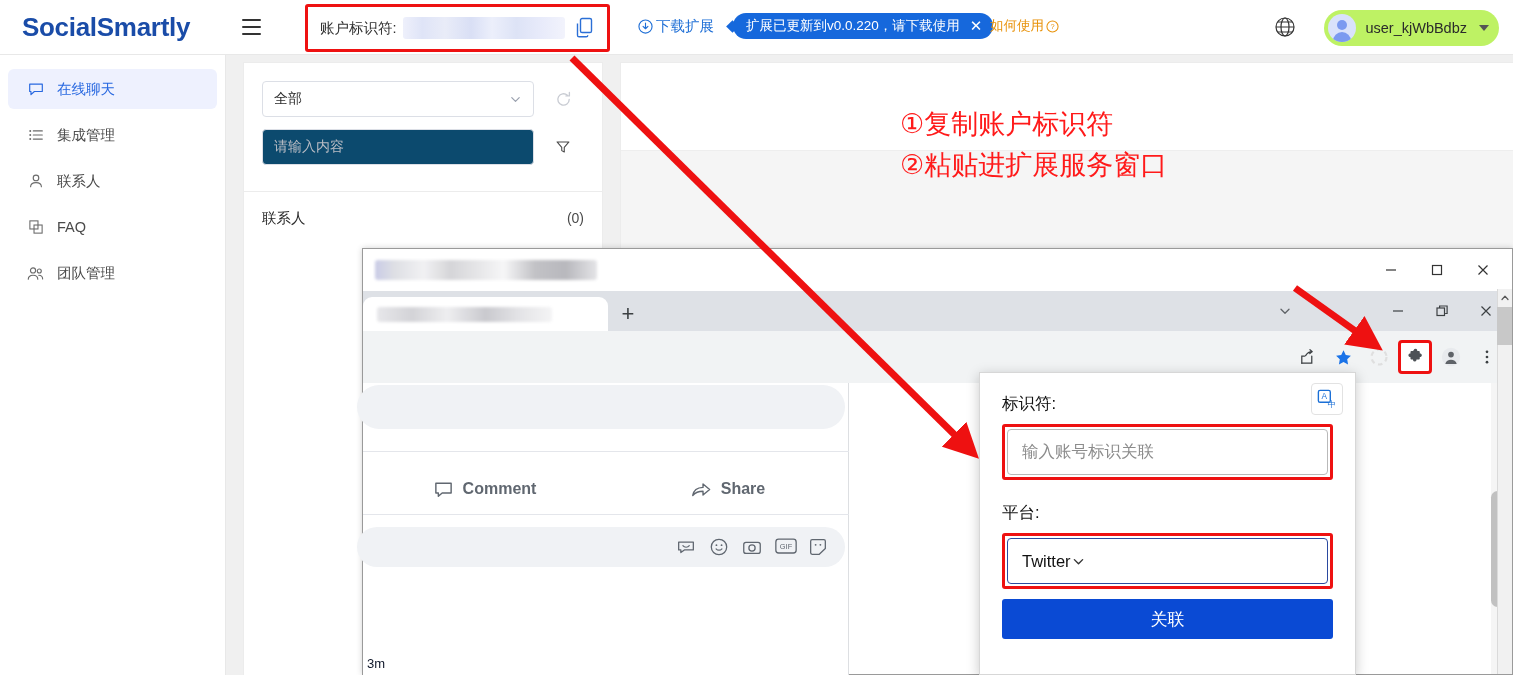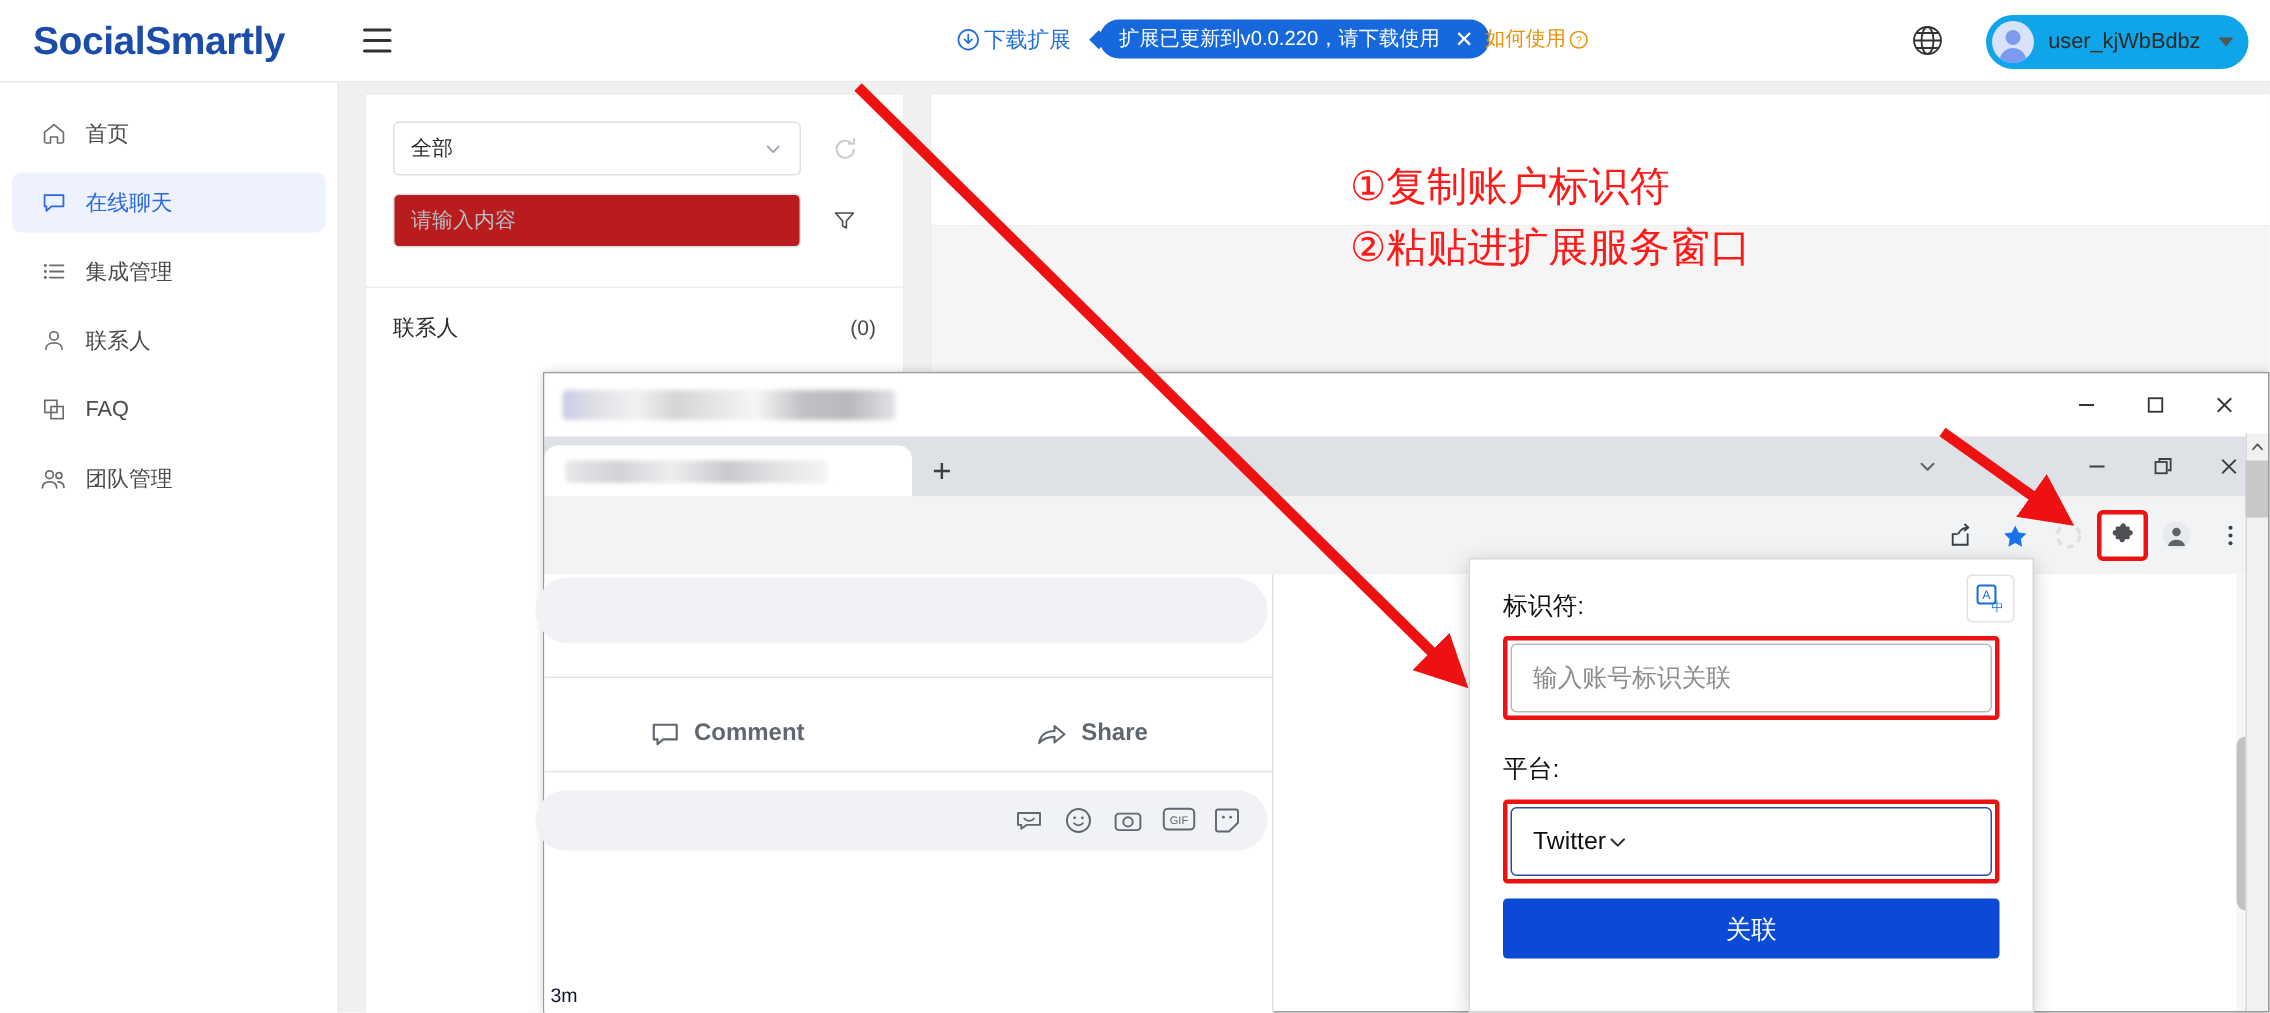--- a/index.html
+++ b/index.html
@@ -106,21 +106,21 @@
     cursor: pointer; white-space: nowrap;
   }
   .globe-icon {
     position: absolute; left: 1273px; top: 15px;
     width: 24px; height: 24px; cursor: pointer;
   }
   .user-chip {
     position: absolute; right: 14px; top: 10px;
     height: 36px;
     display: flex; align-items: center;
-    background: #0ea5e9; border-radius: 18px;
+    background: #bef264; border-radius: 18px;
     padding: 0 10px 0 4px;
     cursor: pointer;
   }
   .avatar {
     width: 28px; height: 28px; border-radius: 50%;
     background: #d9e2fb; margin-right: 9px;
     display: flex; align-items: flex-end; justify-content: center;
     overflow: hidden; flex: 0 0 auto;
   }
   .avatar .head {
@@ -177,21 +177,21 @@
     padding: 15px 11px;
     font-size: 14px; color: #2b2b2b;
     cursor: pointer; background: #fff;
   }
   .text-input {
     width: 272px; height: 36px;
     border: 1px solid #dcdfe6; border-radius: 4px;
     padding: 0 11px;
     font-size: 14px; color: #b9bcc4;
     display: flex; align-items: center;
-    background: #b91c1c;
+    background: #0c4a6e;
   }
   .row-icon {
     width: 30px; margin-left: 14px;
     display: flex; align-items: center; justify-content: center;
     cursor: pointer;
   }
   .chat-divider { height: 1px; background: #ececec; }
   .contacts-row {
     height: 52px; display: flex; align-items: center;
     justify-content: space-between;
@@ -444,20 +444,30 @@
 
   <div class="app-header">
     <div class="brand">SocialSmartly</div>
     <div class="hamburger">
       <i></i>
         <i></i>
         <i></i>
     </div>
   </div>
 
+  <div class="acct-box">
+    <span class="acct-label">账户标识符:</span>
+    <span class="acct-value"></span>
+    <span class="copy-icon">
+      <svg width="20" height="22" viewBox="0 0 20 22" fill="none">
+        <rect x="5.5" y="1.5" width="11" height="14" rx="1.6" stroke="#2b6fd6" stroke-width="1.4"></rect>
+        <path d="M12.8 18.2a1.6 1.6 0 0 1-1.6 1.6H4.1a1.6 1.6 0 0 1-1.6-1.6V6.6" stroke="#2b6fd6" stroke-width="1.4" fill="none"></path>
+      </svg>
+    </span>
+  </div>
 
   <div class="hdr-ext-link">
     <svg width="15" height="15" viewBox="0 0 16 16" fill="none">
       <circle cx="8" cy="8" r="7" stroke="#1f6fd6" stroke-width="1.2"></circle>
       <path d="M8 4.4v6M5.4 7.8 8 10.4l2.6-2.6" stroke="#1f6fd6" stroke-width="1.2" stroke-linecap="round" stroke-linejoin="round"></path>
     </svg>
     <span>下载扩展</span>
   </div>
 
   <div class="badge">
@@ -484,28 +494,20 @@
   <div class="user-chip">
     <span class="avatar">
       <span class="head"></span>
         <span class="body"></span>
     </span>
     <span class="user-name">user_kjWbBdbz</span>
     <span class="caret-dn"></span>
   </div>
 
   <div class="sidebar">
-    <div class="nav-item">
-      <span class="ic">
-        <svg width="18" height="18" viewBox="0 0 20 20" fill="none">
-          <path d="M3 9.2 10 3.4l7 5.8V16a1 1 0 0 1-1 1h-3.4v-4.4H7.4V17H4a1 1 0 0 1-1-1V9.2Z" stroke="#6b6b6b" stroke-width="1.2" stroke-linejoin="round"></path>
-        </svg>
-      </span>
-      <span>首页</span>
-    </div>
 
     <div class="nav-item active">
       <span class="ic">
         <svg width="18" height="18" viewBox="0 0 20 20" fill="none">
           <path d="M3 4.6h14v8.2H8.2L4.4 16.2v-3.4H3V4.6Z" stroke="#2868e0" stroke-width="1.3" stroke-linejoin="round"></path>
         </svg>
       </span>
       <span>在线聊天</span>
     </div>
 

